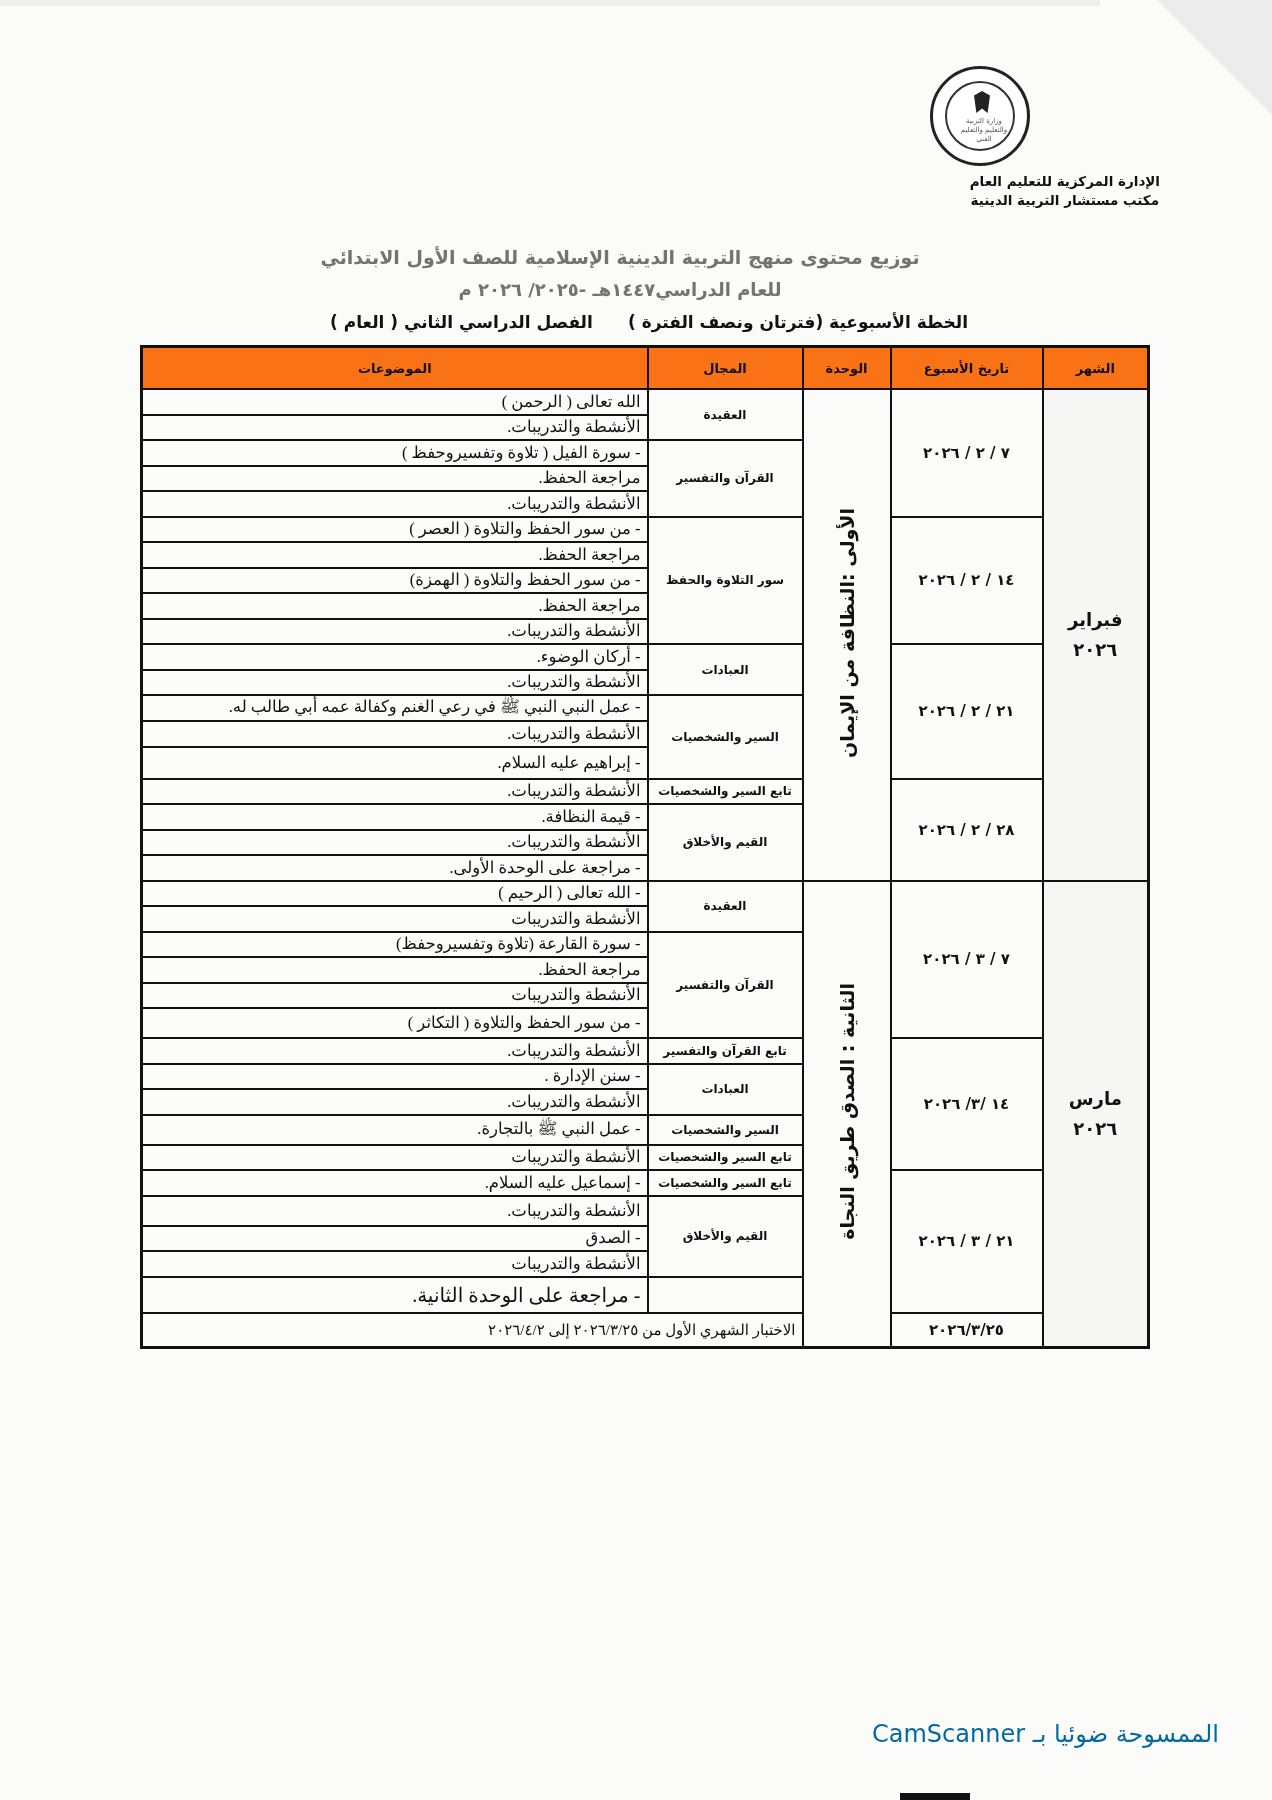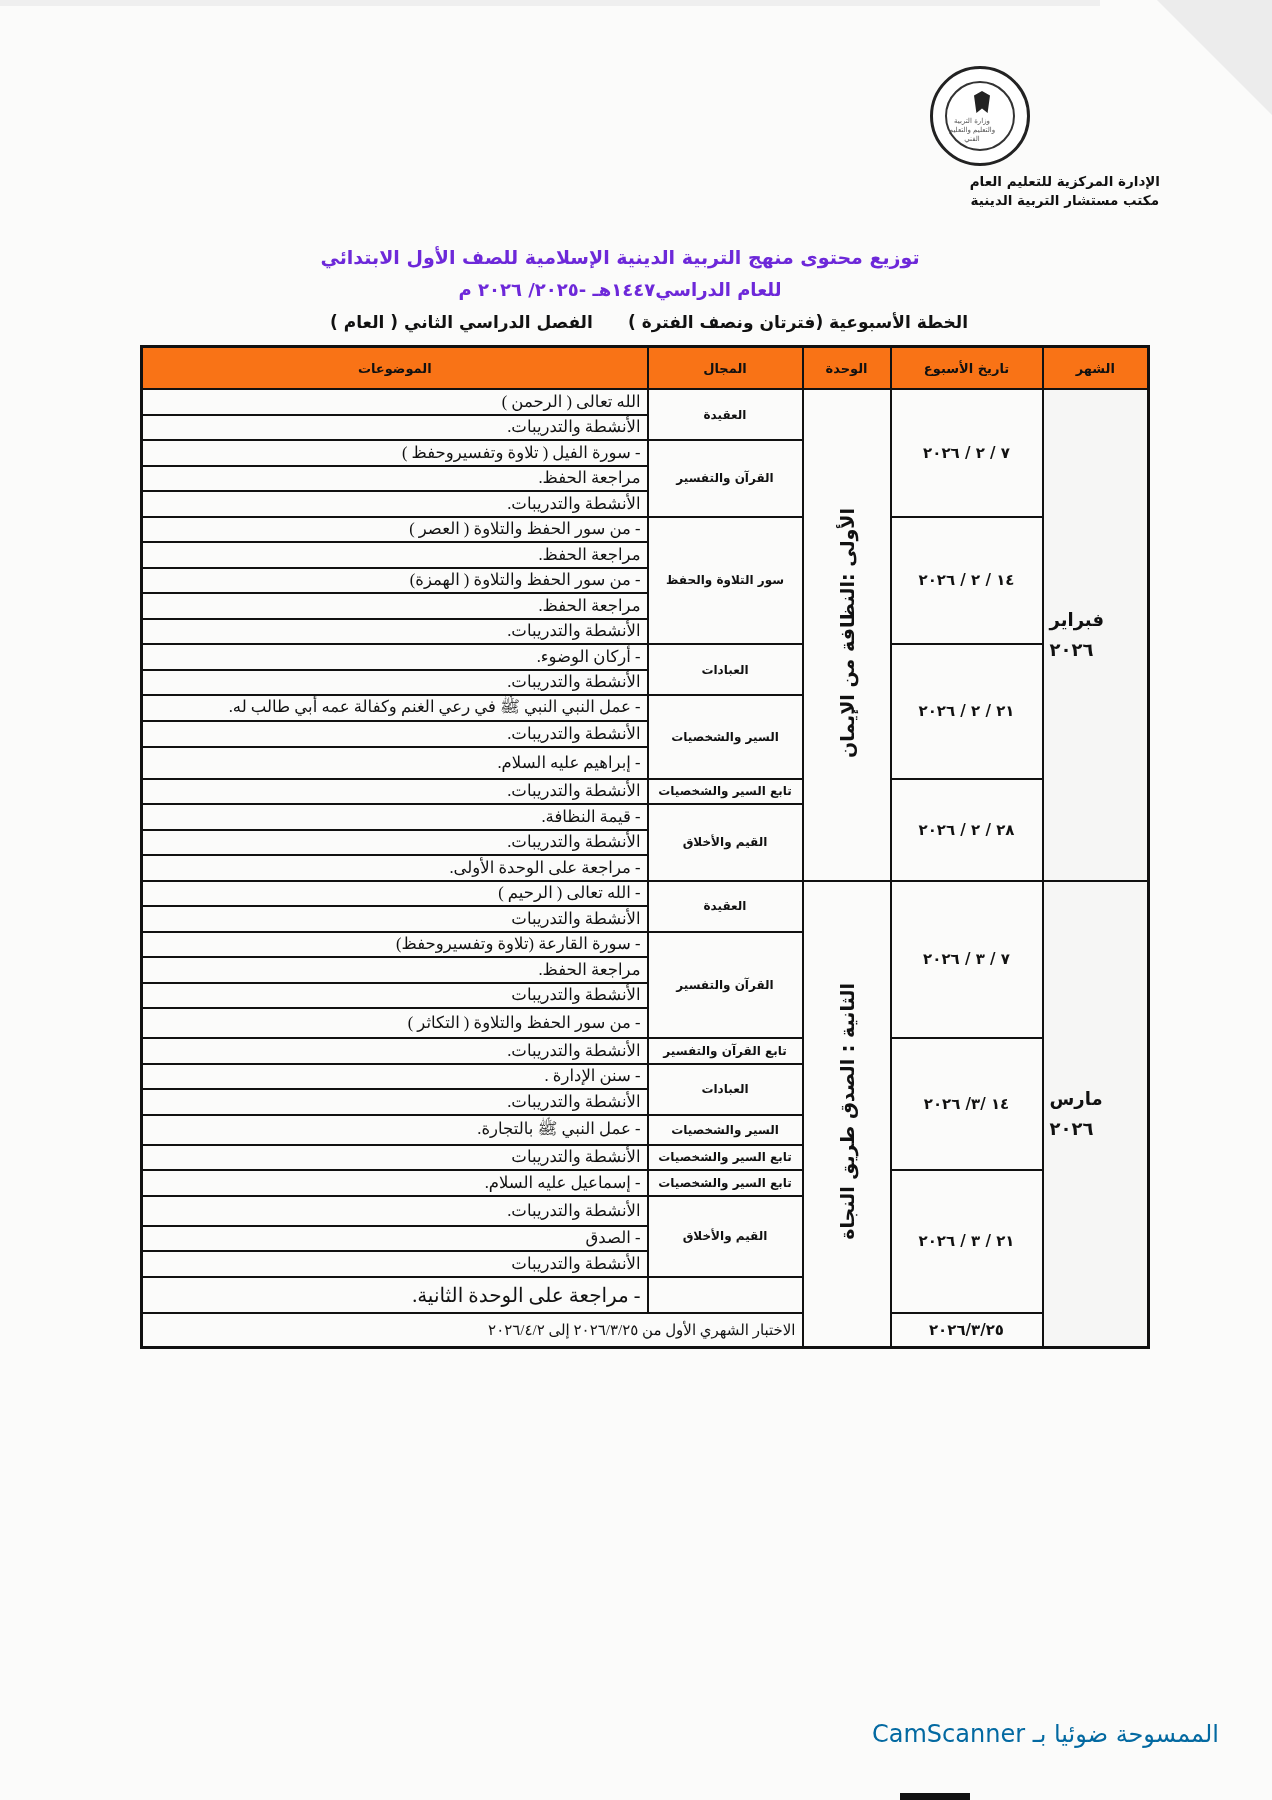--- a/index.html
+++ b/index.html
@@ -19,30 +19,30 @@
   }
   .logo-inner {
     position:absolute; left:12px; top:12px; width:70px; height:70px; border-radius:50%;
     border:2px solid #333; box-sizing:border-box;
   }
   .logo-eagle {
     position:absolute; left:27px; top:8px; width:16px; height:22px; background:#222;
     clip-path:polygon(50% 0,100% 20%,85% 100%,50% 80%,15% 100%,0 20%);
   }
   .logo-text {
-    position:absolute; left:0; top:34px; width:50px; text-align:center;
+    position:absolute; left:12px; top:34px; width:50px; text-align:center;
     font-size:7px; line-height:9px; color:#555;
   }
   .org {
     position:absolute; right:112px; top:172px; direction:rtl; text-align:center;
     font-family:"DejaVu Sans", sans-serif; font-weight:bold; font-size:13.5px; line-height:19px;
   }
   .title {
     position:absolute; left:240px; width:760px; text-align:center; direction:rtl;
-    font-family:"DejaVu Sans", sans-serif; font-weight:bold; color:#6d28d9;
+    font-family:"DejaVu Sans", sans-serif; font-weight:bold; color:#737373;
   }
   .t1 { top:246px; font-size:19px; }
   .t2 { top:279px; font-size:18px; }
   .subline {
     position:absolute; top:312px; direction:rtl; font-weight:bold; font-size:17px;
   }
   .sub-a { left:628px; }
   .sub-b { left:330px; }
 
   table.plan {
@@ -62,21 +62,21 @@
     text-align:right; white-space:nowrap; overflow:hidden;
   }
   td.topic.big { font-size:20px; height:34px; }
   td.domain { text-align:center; font-weight:bold; font-size:12px; white-space:nowrap;border-radius:7px; }
   td.unit { text-align:center; padding:0; }
   .unit-text {
     writing-mode:vertical-rl; transform:rotate(180deg); display:inline-block;
     font-weight:bold; font-size:19px; white-space:nowrap;
   }
   td.date { text-align:center; font-weight:bold; font-size:15px; direction:rtl; }
-  td.month { text-align:left; font-weight:bold; font-size:18px; line-height:30px; background:#f6f6f5; }
+  td.month { text-align:center; font-weight:bold; font-size:18px; line-height:30px; background:#f6f6f5; }
   td.exam { font-family:"Liberation Serif", serif; font-size:15px; text-align:right; height:32px; }
 
   .scanner {
     position:absolute; left:872px; top:1720px; direction:rtl; font-size:24px; color:#0369a1;
     white-space:nowrap;
   }
   .scanner-bar { position:absolute; left:900px; top:1793px; width:70px; height:7px; background:#111; }
 </style>
 </head>
 <body>

